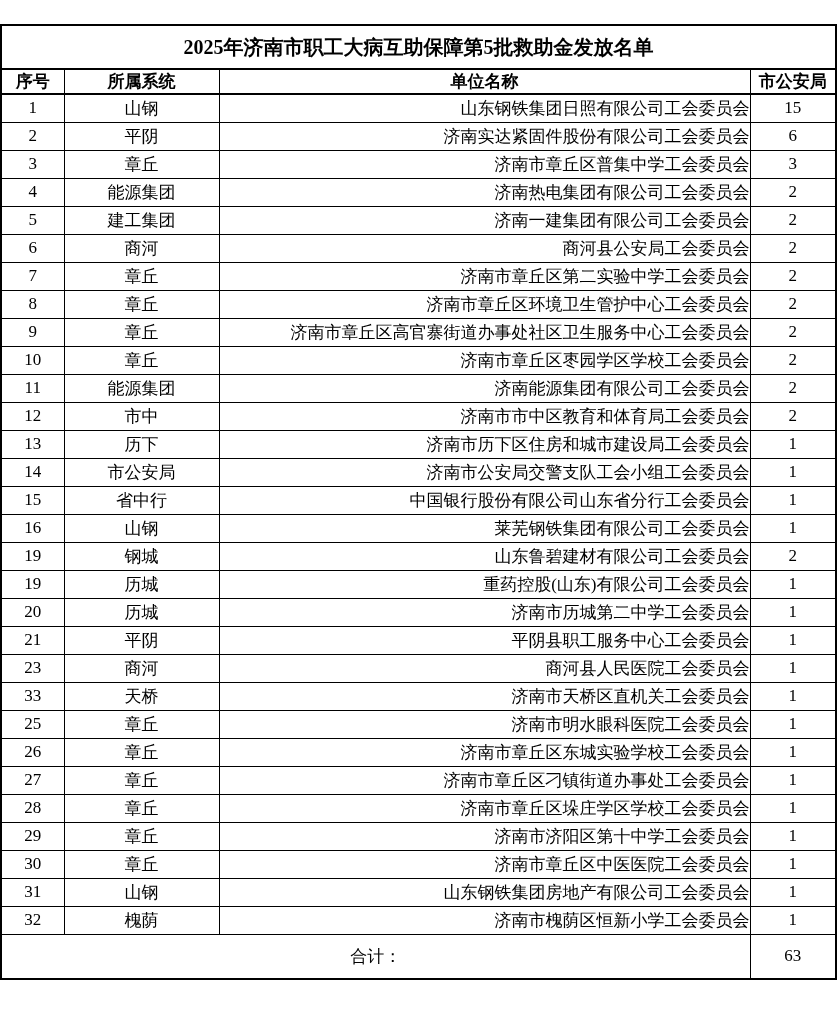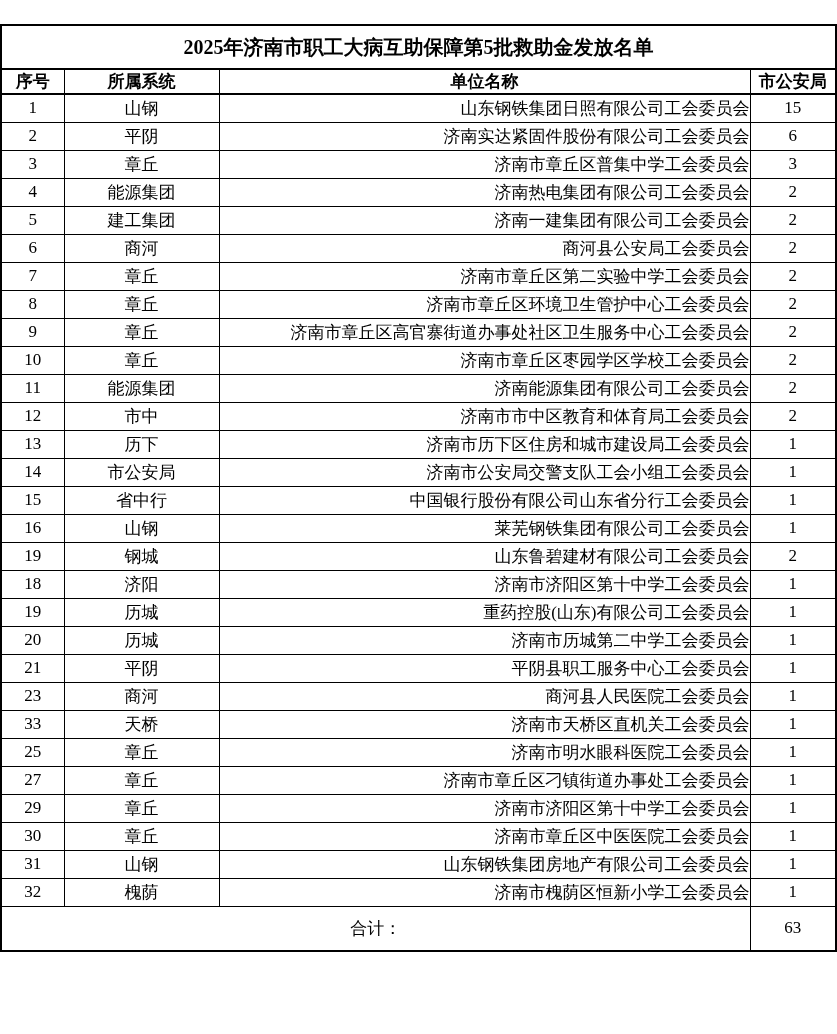--- a/index.html
+++ b/index.html
@@ -197,26 +197,20 @@
           <td class="c-unit">莱芜钢铁集团有限公司工会委员会</td>
           <td class="c-count">1</td>
         </tr>
         <tr>
           <td class="c-index">19</td>
           <td class="c-system">钢城</td>
           <td class="c-unit">山东鲁碧建材有限公司工会委员会</td>
           <td class="c-count">2</td>
         </tr>
         <tr>
-          <td class="c-index">18</td>
-          <td class="c-system">济阳</td>
-          <td class="c-unit">济南市济阳区第十中学工会委员会</td>
-          <td class="c-count">1</td>
-        </tr>
-        <tr>
           <td class="c-index">19</td>
           <td class="c-system">历城</td>
           <td class="c-unit">重药控股(山东)有限公司工会委员会</td>
           <td class="c-count">1</td>
         </tr>
         <tr>
           <td class="c-index">20</td>
           <td class="c-system">历城</td>
           <td class="c-unit">济南市历城第二中学工会委员会</td>
           <td class="c-count">1</td>
@@ -239,23 +233,35 @@
           <td class="c-unit">济南市天桥区直机关工会委员会</td>
           <td class="c-count">1</td>
         </tr>
         <tr>
           <td class="c-index">25</td>
           <td class="c-system">章丘</td>
           <td class="c-unit">济南市明水眼科医院工会委员会</td>
           <td class="c-count">1</td>
         </tr>
         <tr>
+          <td class="c-index">26</td>
+          <td class="c-system">章丘</td>
+          <td class="c-unit">济南市章丘区东城实验学校工会委员会</td>
+          <td class="c-count">1</td>
+        </tr>
+        <tr>
           <td class="c-index">27</td>
           <td class="c-system">章丘</td>
           <td class="c-unit">济南市章丘区刁镇街道办事处工会委员会</td>
+          <td class="c-count">1</td>
+        </tr>
+        <tr>
+          <td class="c-index">28</td>
+          <td class="c-system">章丘</td>
+          <td class="c-unit">济南市章丘区垛庄学区学校工会委员会</td>
           <td class="c-count">1</td>
         </tr>
         <tr>
           <td class="c-index">29</td>
           <td class="c-system">章丘</td>
           <td class="c-unit">济南市济阳区第十中学工会委员会</td>
           <td class="c-count">1</td>
         </tr>
         <tr>
           <td class="c-index">30</td>

